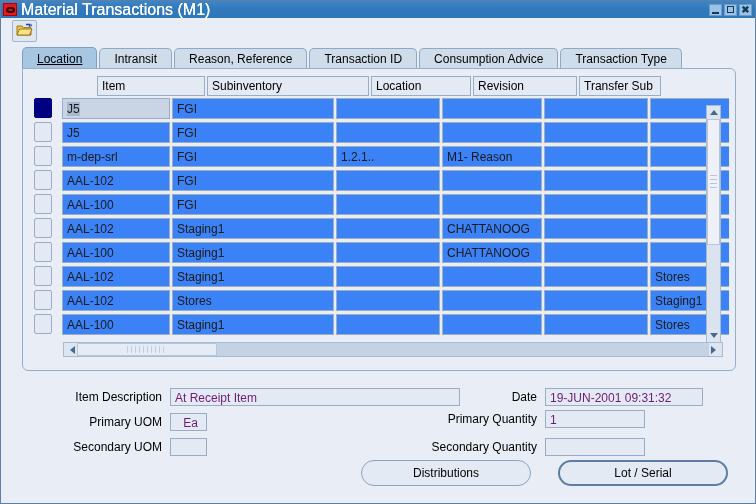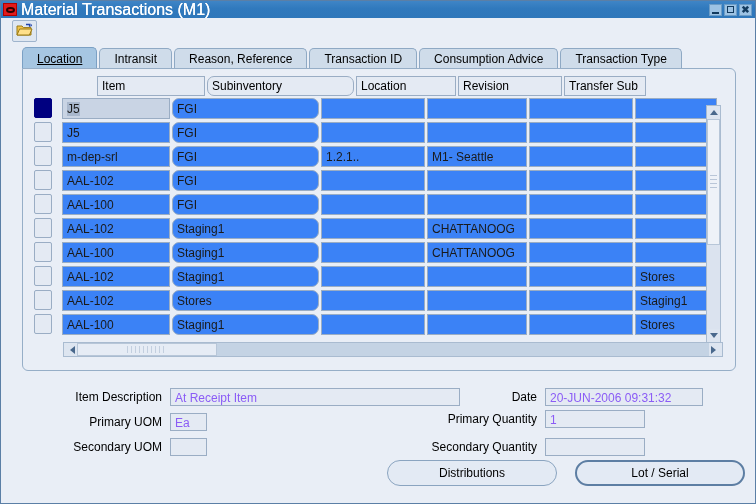--- a/index.html
+++ b/index.html
@@ -92,21 +92,21 @@
     height:21px;line-height:20px;
     background:#3b82f6;border:1px solid #9aadc4;
     font-size:12px;padding-left:4px;box-sizing:border-box;
     margin-right:2px;overflow:hidden;white-space:nowrap;color:#1a1a1a;
   }
   .cell.focus{background:#c9d4e4;}
   .cell .hl{background:#a9b8cd;}
 
   
   .c-item{width:108px;}
-  .c-sub{width:147px;border-radius:7px;}
+  .c-sub{width:162px;}
   .c-loc{width:104px;}
   .c-location{width:100px;}
   .c-rev{width:104px;}
   .c-tsub{width:82px;}
 
   
   .vscroll{
     position:absolute;right:8px;top:29px;width:15px;height:238px;
     background:#e0e7f1;border:1px solid #a9bbd0;box-sizing:border-box;
   }
@@ -139,25 +139,25 @@
   .hs-right{position:absolute;right:0;width:13px;height:13px;background:#dde5f0;
     display:flex;align-items:center;justify-content:center;}
 
   
   .form{position:absolute;left:21px;top:378px;width:714px;height:80px;}
   .frow{position:absolute;display:flex;align-items:center;height:19px;}
   .lbl{font-size:12px;text-align:right;color:#000;}
   .fld{
     height:18px;line-height:18px;background:#e4eaf3;
     border:1px solid #9aadc4;font-size:12px;padding-left:4px;
-    box-sizing:border-box;color:#8b5cf6;white-space:nowrap;overflow:hidden;
-  }
-
-  
-  .btns{position:absolute;left:386px;top:459px;display:flex;gap:18px;}
+    box-sizing:border-box;color:#701a75;white-space:nowrap;overflow:hidden;
+  }
+
+  
+  .btns{position:absolute;left:360px;top:459px;display:flex;gap:27px;}
   .btn{
     width:170px;height:26px;line-height:24px;text-align:center;
     background:#e3eaf4;border:1px solid #8aa4c0;border-radius:13px;
     font-size:12px;box-sizing:border-box;color:#000;
   }
   .btn.default{border:2px solid #5d7ea3;line-height:22px;}
 </style>
 </head>
 <body>
 
@@ -229,21 +229,21 @@
             <div class="cell c-loc"></div>
             <div class="cell c-location"></div>
             <div class="cell c-rev"></div>
             <div class="cell c-tsub"></div>
           </div>
           <div class="row">
             <div class="selcell"></div>
             <div class="cell c-item">m-dep-srl</div>
             <div class="cell c-sub">FGI</div>
             <div class="cell c-loc">1.2.1..</div>
-            <div class="cell c-location">M1- Seattle</div>
+            <div class="cell c-location">M1- Reason</div>
             <div class="cell c-rev"></div>
             <div class="cell c-tsub"></div>
           </div>
           <div class="row">
             <div class="selcell"></div>
             <div class="cell c-item">AAL-102</div>
             <div class="cell c-sub">FGI</div>
             <div class="cell c-loc"></div>
             <div class="cell c-location"></div>
             <div class="cell c-rev"></div>
@@ -336,31 +336,31 @@
 
   <div class="form">
 
     <div class="frow" style="left:0;top:8px;">
       <div class="lbl" style="width:140px;">Item Description</div>
       <div class="fld" style="width:290px;margin-left:8px;">At Receipt Item</div>
     </div>
 
     <div class="frow" style="left:0;top:33px;">
       <div class="lbl" style="width:140px;">Primary UOM</div>
-      <div class="fld" style="width:37px;margin-left:8px;">Ea</div>
+      <div class="fld" style="width:37px;margin-left:8px;text-align:center;">Ea</div>
     </div>
 
     <div class="frow" style="left:0;top:58px;">
       <div class="lbl" style="width:140px;">Secondary UOM</div>
       <div class="fld" style="width:37px;margin-left:8px;"></div>
     </div>
 
     <div class="frow" style="left:370px;top:8px;">
       <div class="lbl" style="width:145px;">Date</div>
-      <div class="fld" style="width:158px;margin-left:8px;">20-JUN-2006 09:31:32</div>
+      <div class="fld" style="width:158px;margin-left:8px;">19-JUN-2001 09:31:32</div>
     </div>
 
     <div class="frow" style="left:370px;top:30px;">
       <div class="lbl" style="width:145px;">Primary Quantity</div>
       <div class="fld" style="width:100px;margin-left:8px;">1</div>
     </div>
 
     <div class="frow" style="left:370px;top:58px;">
       <div class="lbl" style="width:145px;">Secondary Quantity</div>
       <div class="fld" style="width:100px;margin-left:8px;"></div>

